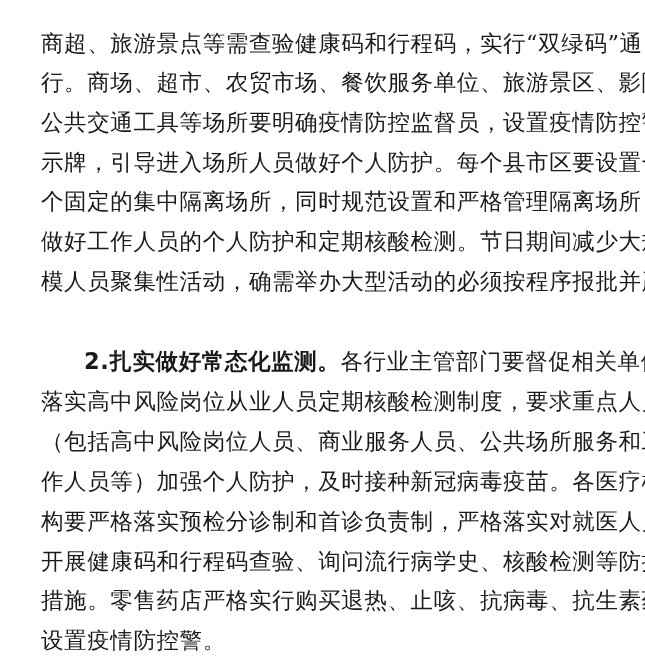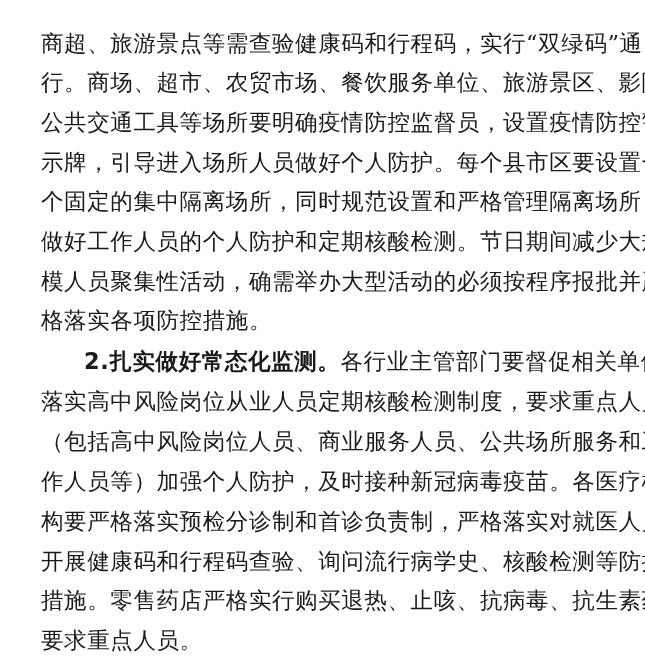--- a/index.html
+++ b/index.html
@@ -23,25 +23,24 @@
 <body>
 
 <div class="page">
   <div class="line" style="top:28px">商超、旅游景点等需查验健康码和行程码，实行“双绿码”通</div>
   <div class="line" style="top:67px">行。商场、超市、农贸市场、餐饮服务单位、旅游景区、影院、</div>
   <div class="line" style="top:107px">公共交通工具等场所要明确疫情防控监督员，设置疫情防控警</div>
   <div class="line" style="top:147px">示牌，引导进入场所人员做好个人防护。每个县市区要设置一</div>
   <div class="line" style="top:186px">个固定的集中隔离场所，同时规范设置和严格管理隔离场所，</div>
   <div class="line" style="top:226px">做好工作人员的个人防护和定期核酸检测。节日期间减少大规</div>
   <div class="line" style="top:266px">模人员聚集性活动，确需举办大型活动的必须按程序报批并严</div>
-  <div class="line last" style="top:305px">格落实各项防控措施。</div>
 
   <div class="line" style="top:346px; left:80px; width:517px;">
     <span class="heading">2.扎实做好常态化监测。</span><span>各行业主管部门要督促相关单位</span>
   </div>
   <div class="line" style="top:386px">落实高中风险岗位从业人员定期核酸检测制度，要求重点人员</div>
   <div class="line" style="top:426px">（包括高中风险岗位人员、商业服务人员、公共场所服务和工</div>
   <div class="line" style="top:466px">作人员等）加强个人防护，及时接种新冠病毒疫苗。各医疗机</div>
   <div class="line" style="top:506px">构要严格落实预检分诊制和首诊负责制，严格落实对就医人员</div>
   <div class="line" style="top:546px">开展健康码和行程码查验、询问流行病学史、核酸检测等防控</div>
   <div class="line" style="top:585px">措施。零售药店严格实行购买退热、止咳、抗病毒、抗生素药</div>
-  <div class="line last" style="top:625px">要求重点人员。</div>
+  <div class="line last" style="top:625px">设置疫情防控警。</div>
 </div>
 
 </body></html>

